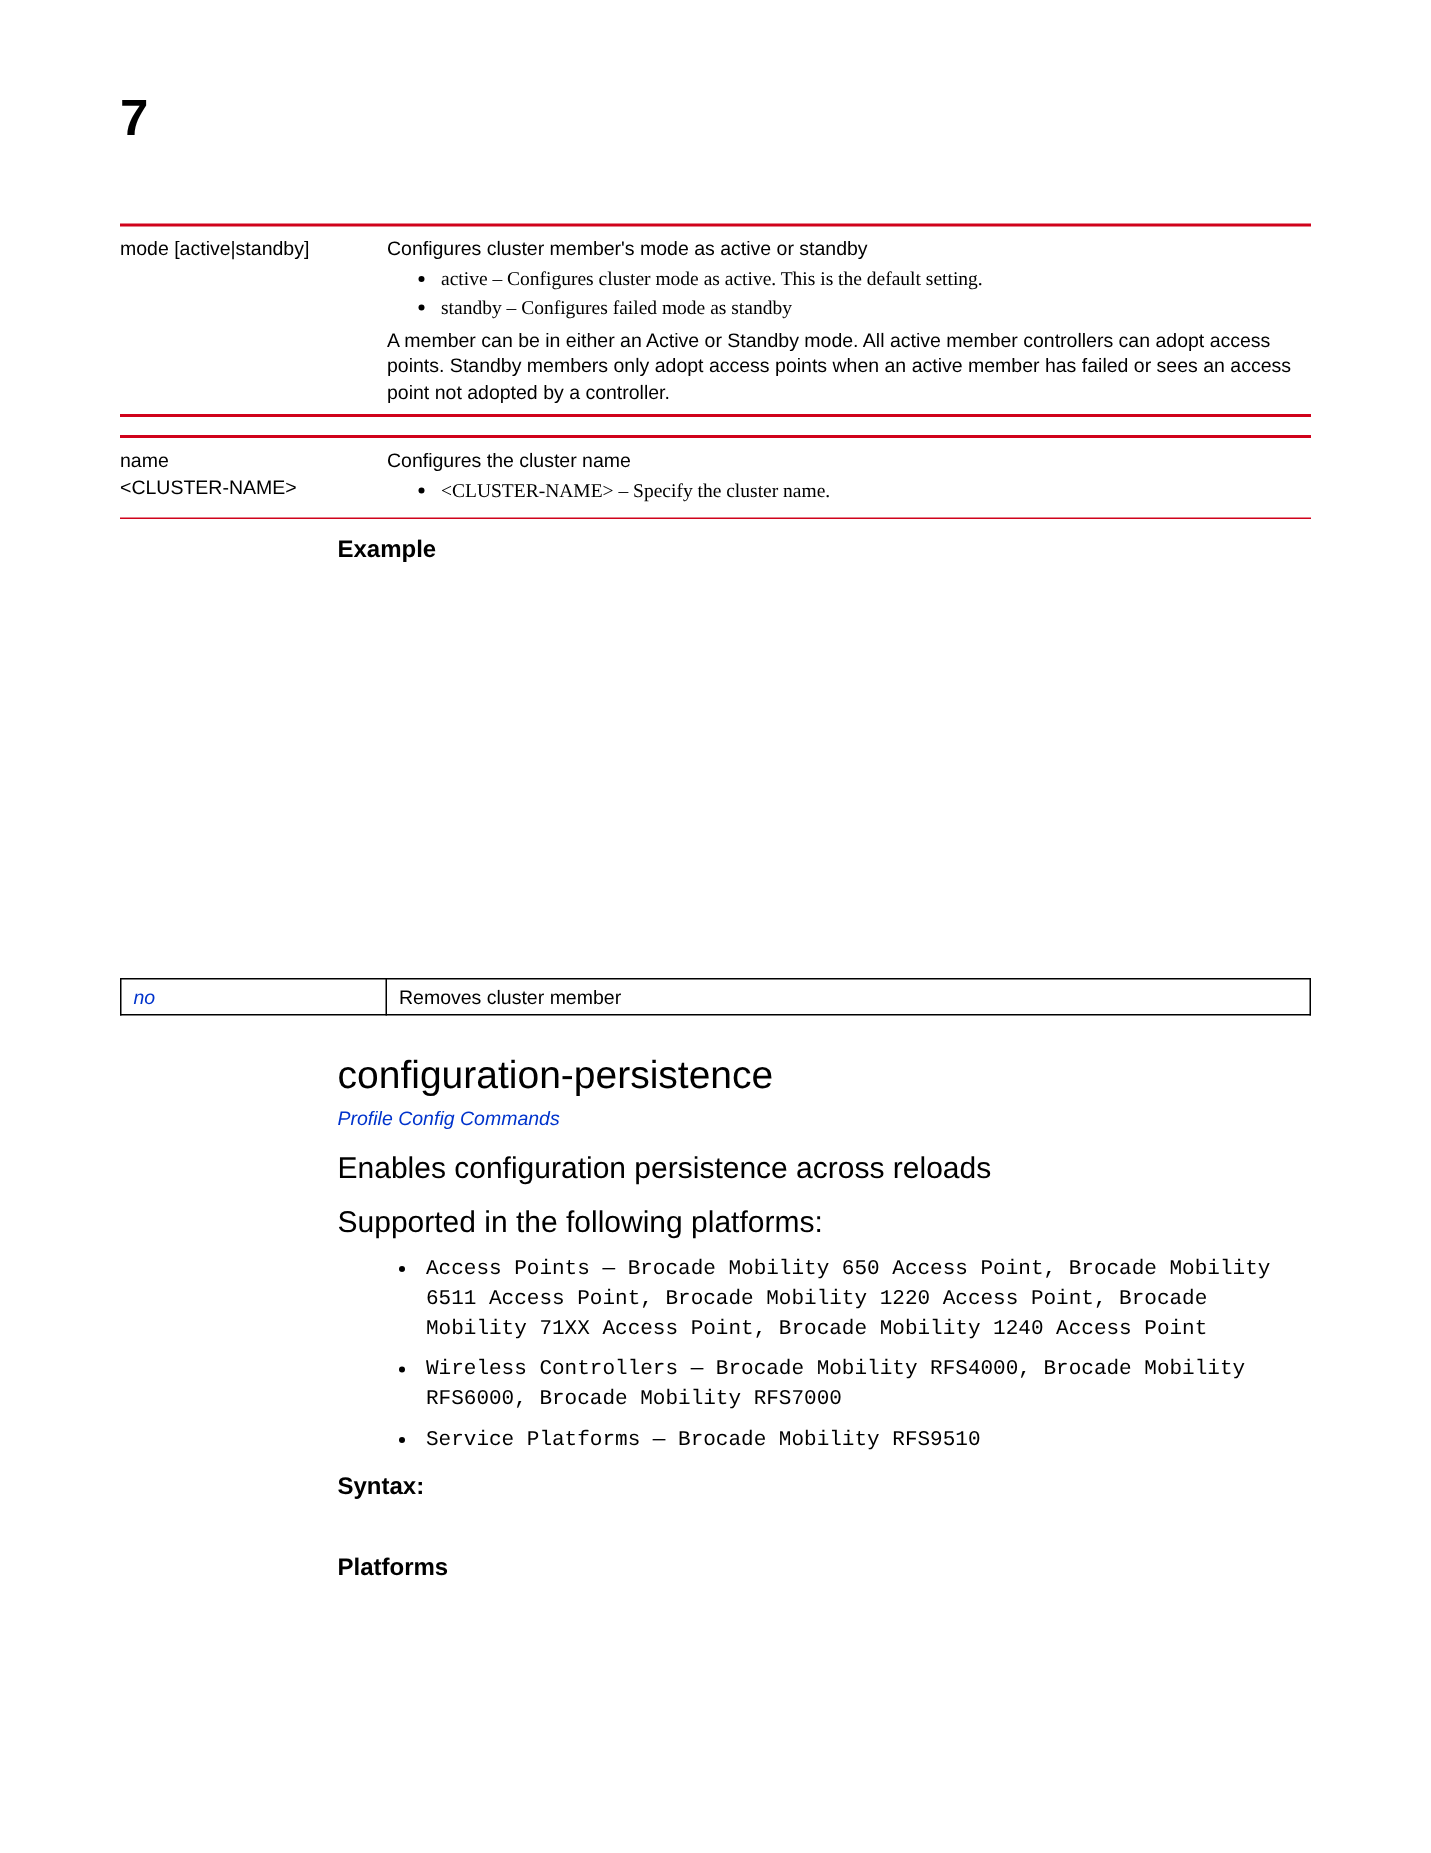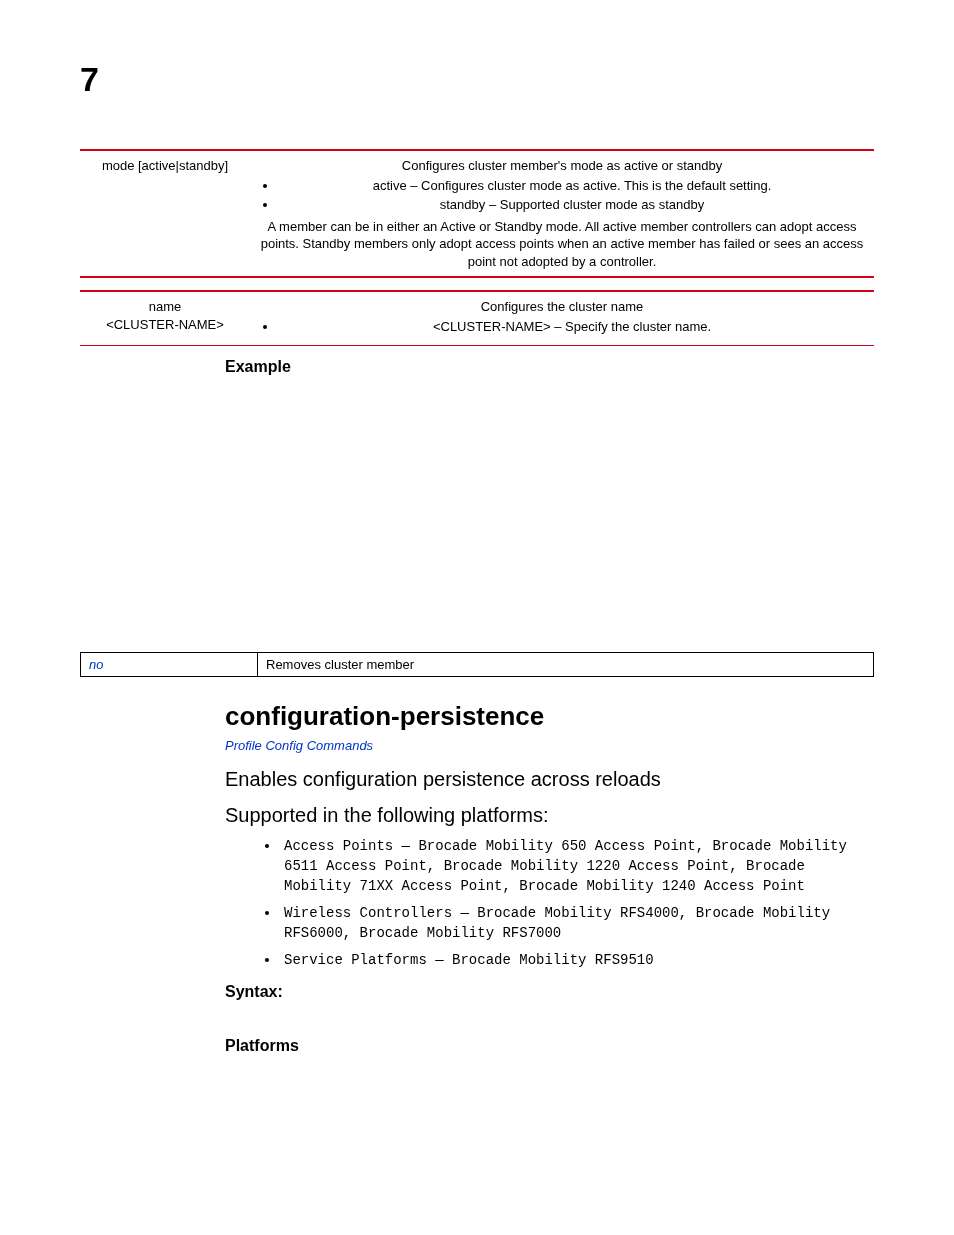--- a/index.html
+++ b/index.html
@@ -16,39 +16,39 @@
   .chapter-num {
     font-size: 34px;
     font-weight: bold;
     margin-bottom: 50px;
   }
   .param-table {
     width: 100%;
     border-collapse: collapse;
     font-size: 13px;
     margin-bottom: 12px;
-    text-align: center;
   }
   .param-table td {
     vertical-align: top;
     padding: 6px 8px 6px 0;
     line-height: 1.35;
   }
   .param-table .col1 {
     width: 170px;
   }
   .red-top-thick { border-top: 2px solid #d0021b; }
   .red-bot-thick { border-bottom: 2px solid #d0021b; }
   .red-bot-thin  { border-bottom: 1px solid #d0021b; }
   ul.inner {
     margin: 2px 0 4px 0;
     padding-left: 20px;
   }
   ul.inner li {
-    margin: 2px 0;
+    margin: 2px 16px;
+    font-family: Liberation Serif, serif;
   }
   .section-label {
     font-weight: bold;
     font-size: 16px;
     margin: 12px 0 6px 0;
   }
   .indented-block {
     margin-left: 145px;
   }
   .example-spacer {
@@ -67,21 +67,21 @@
     vertical-align: top;
   }
   .rel-table .col1 {
     width: 160px;
     font-style: italic;
     color: #0033cc;
   }
   .heading {
     font-family: Arial, Helvetica, sans-serif;
     font-size: 26px;
-    font-weight: bold;
+    font-weight: normal;
     margin: 24px 0 6px 0;
   }
   .link-italic {
     font-style: italic;
     color: #0033cc;
     font-size: 13px;
     margin-bottom: 12px;
   }
   .body-text {
     font-size: 20px;
@@ -108,21 +108,21 @@
   <div class="chapter-num">7</div>
 
   <table class="param-table">
     <tbody>
         <tr class="red-top-thick red-bot-thick">
       <td class="col1">mode [active|standby]</td>
       <td>
         <div>Configures cluster member's mode as active or standby</div>
         <ul class="inner">
           <li>active – Configures cluster mode as active. This is the default setting.</li>
-          <li>standby – Supported cluster mode as standby</li>
+          <li>standby – Configures failed mode as standby</li>
         </ul>
         <div>A member can be in either an Active or Standby mode. All active member controllers can adopt access points. Standby members only adopt access points when an active member has failed or sees an access point not adopted by a controller.</div>
       </td>
     </tr>
   </tbody>
     </table>
 
   <table class="param-table">
     <tbody>
         <tr class="red-top-thick red-bot-thin">

